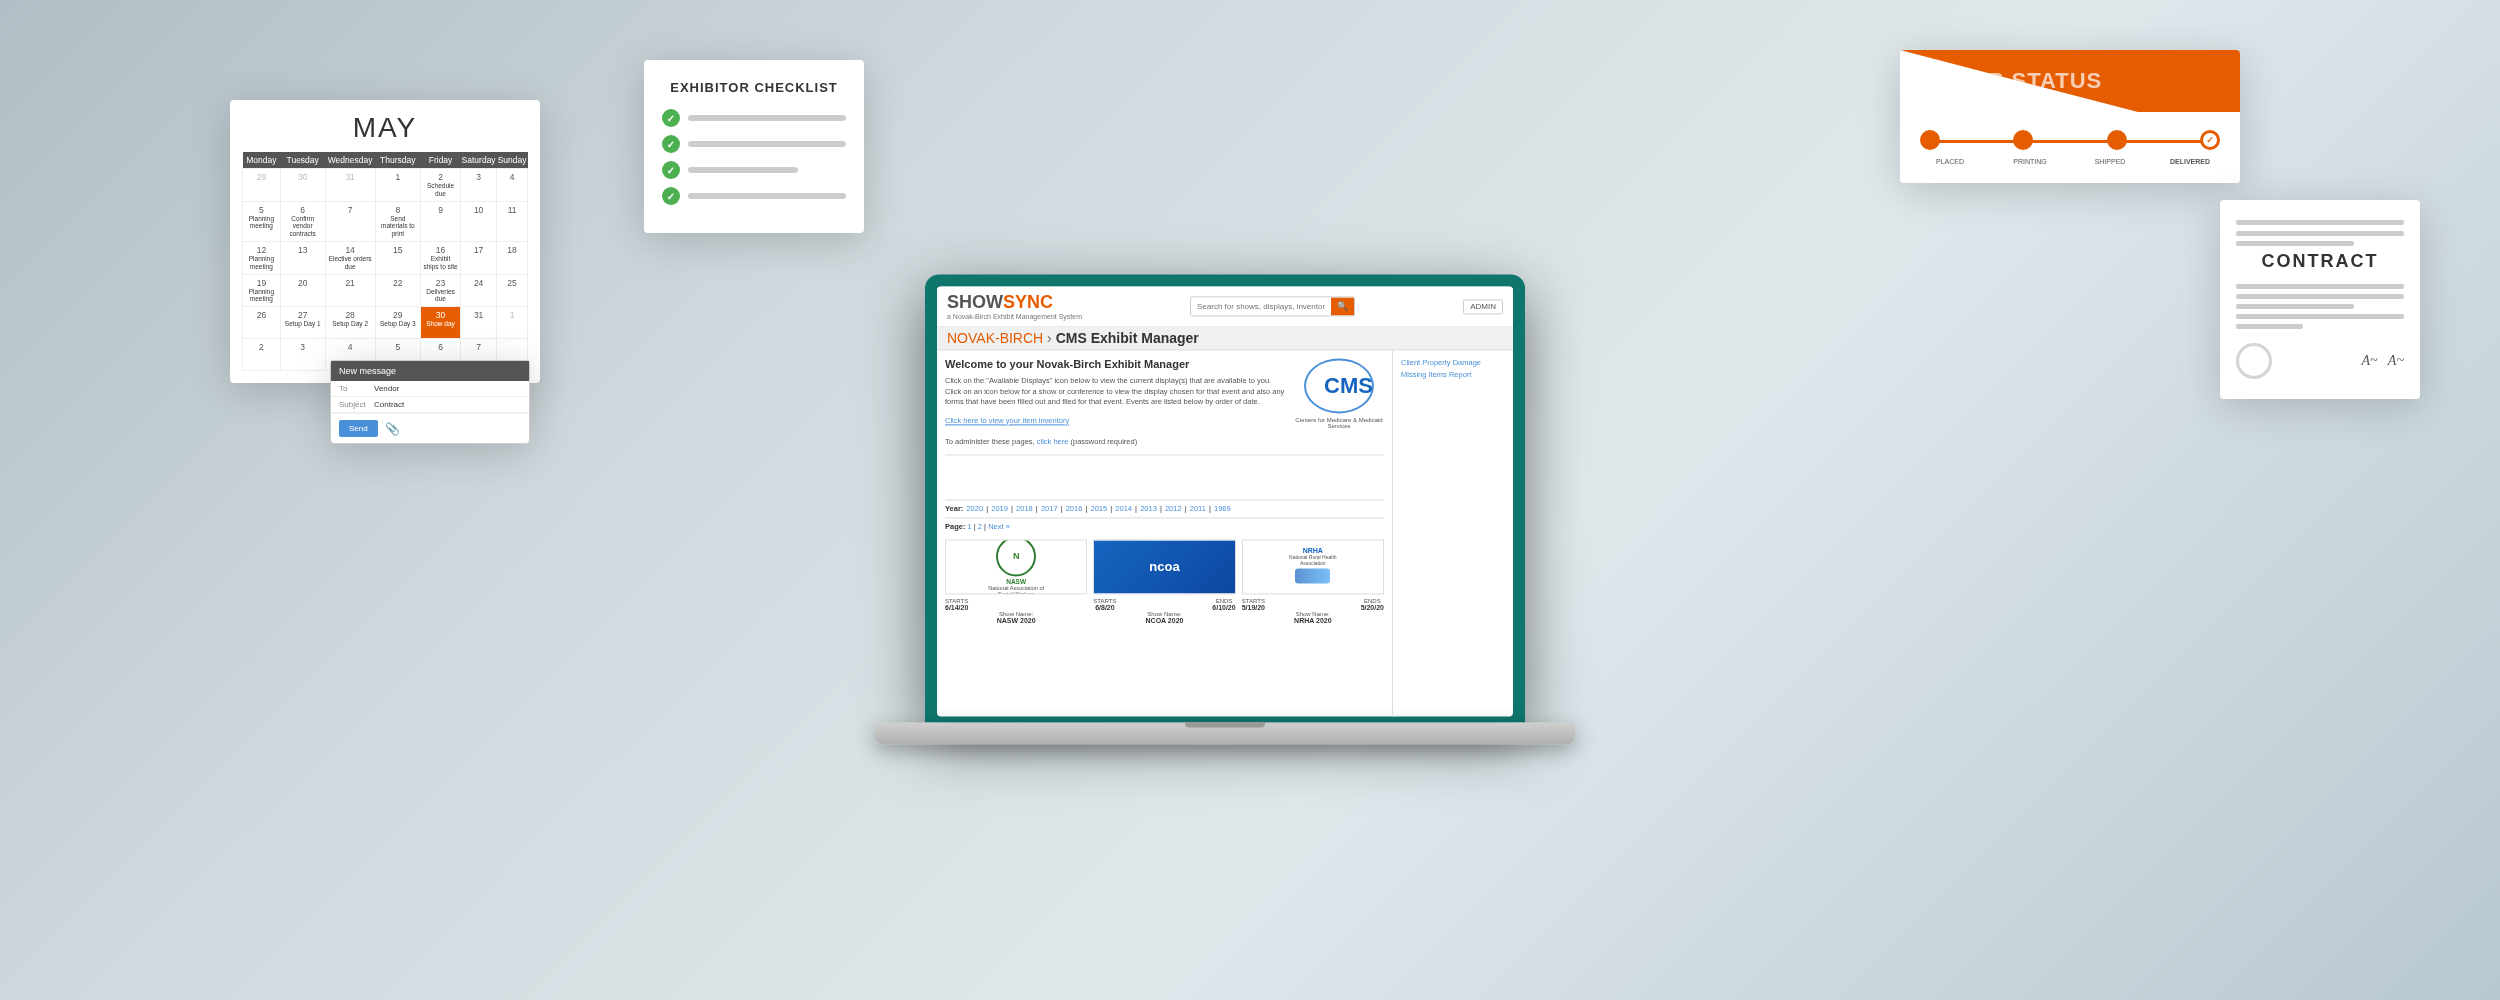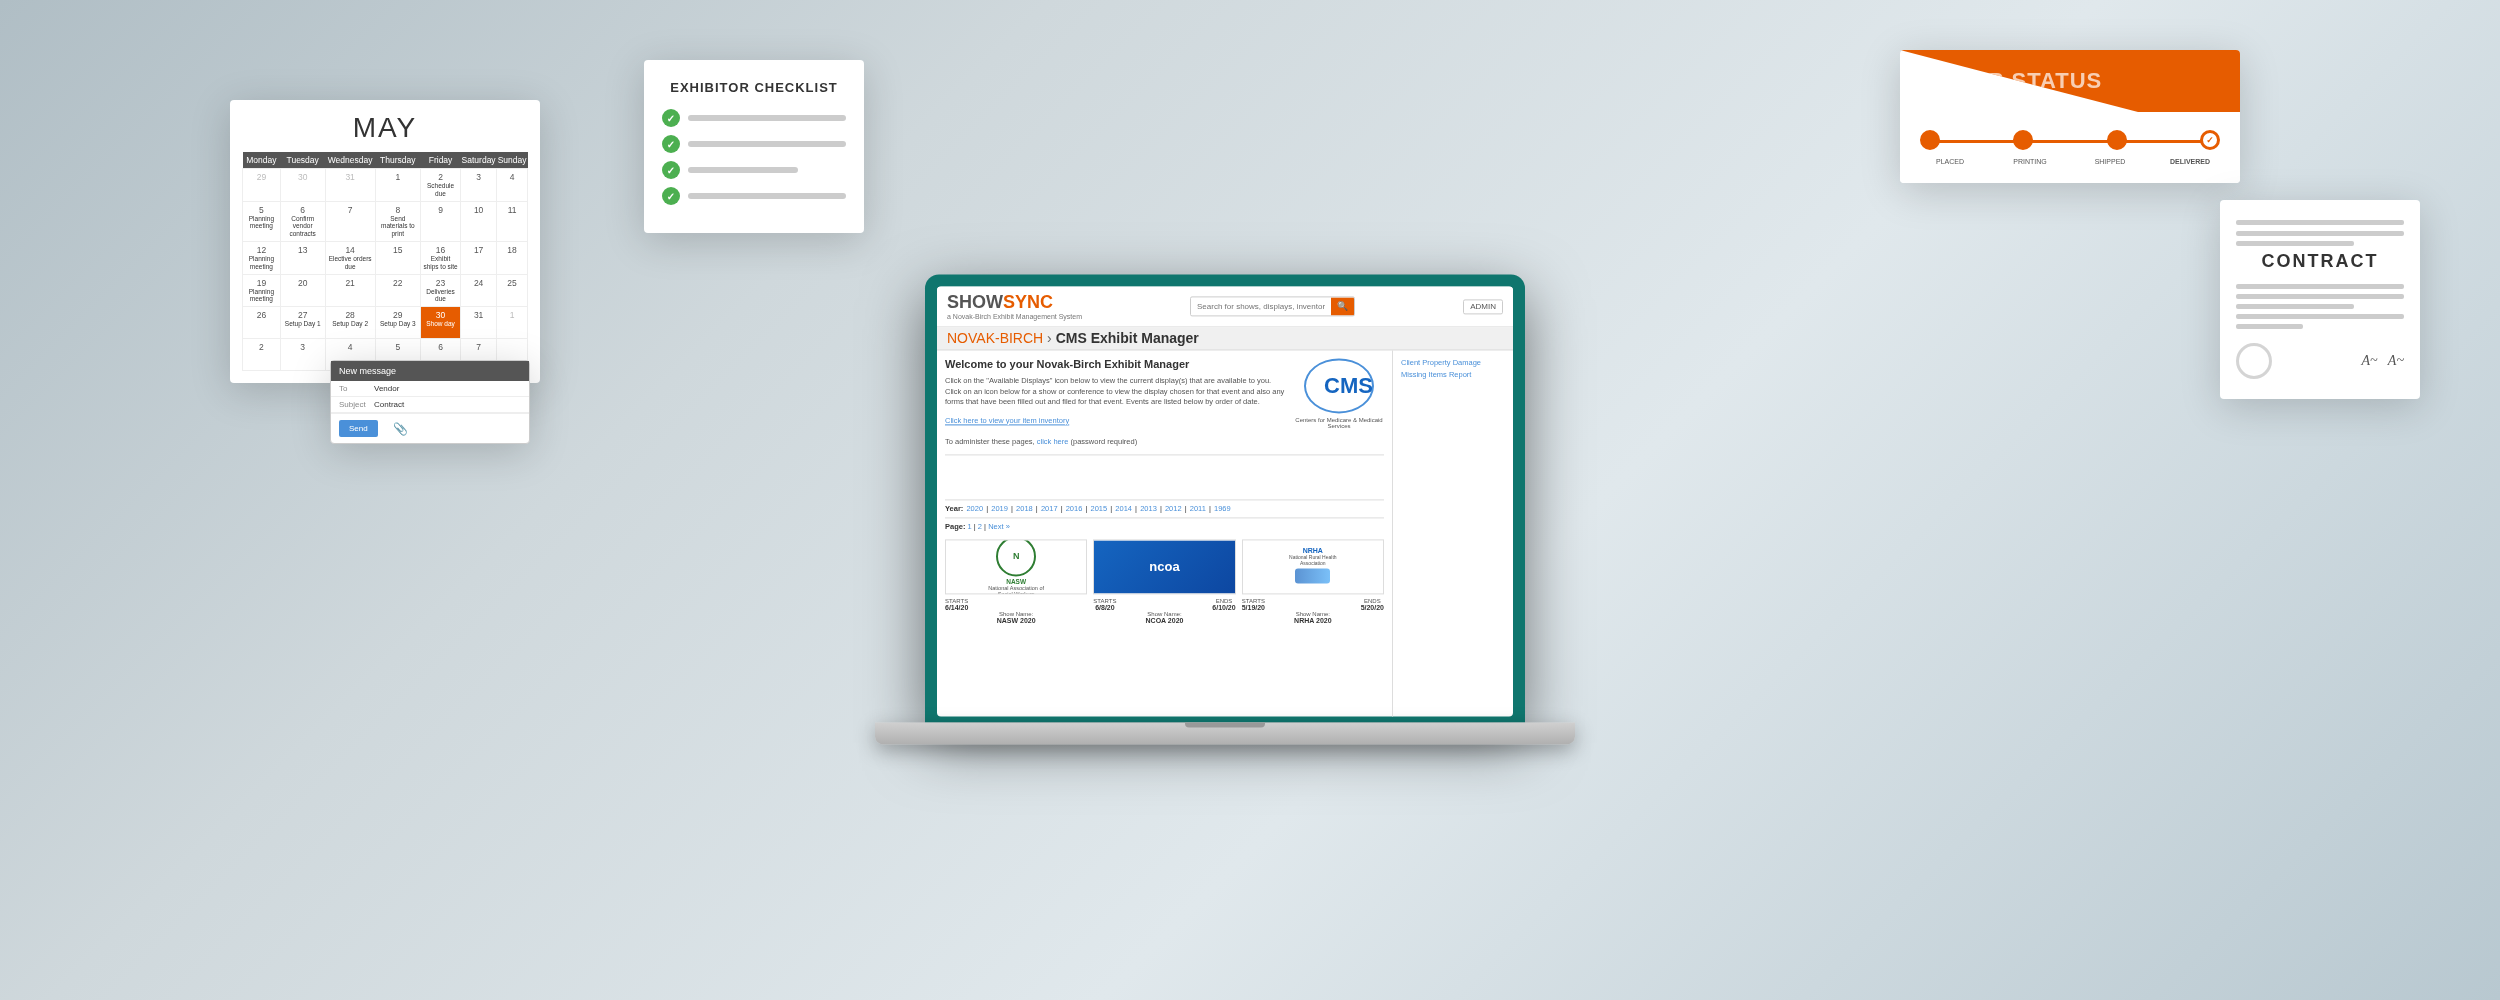--- a/index.html
+++ b/index.html
@@ -320,21 +320,21 @@
       font-size: 7.5px;
       color: #444;
       min-height: 60px;
     }
 
     .email-footer {
       display: flex;
       align-items: center;
       padding: 6px 8px;
       border-top: 1px solid #eee;
-      gap: 16px;
+      gap: 8px;
     }
 
     .send-btn {
       background: #4a90d9;
       color: white;
       border: none;
       padding: 4px 10px;
       font-size: 8px;
       border-radius: 2px;
       cursor: pointer;

